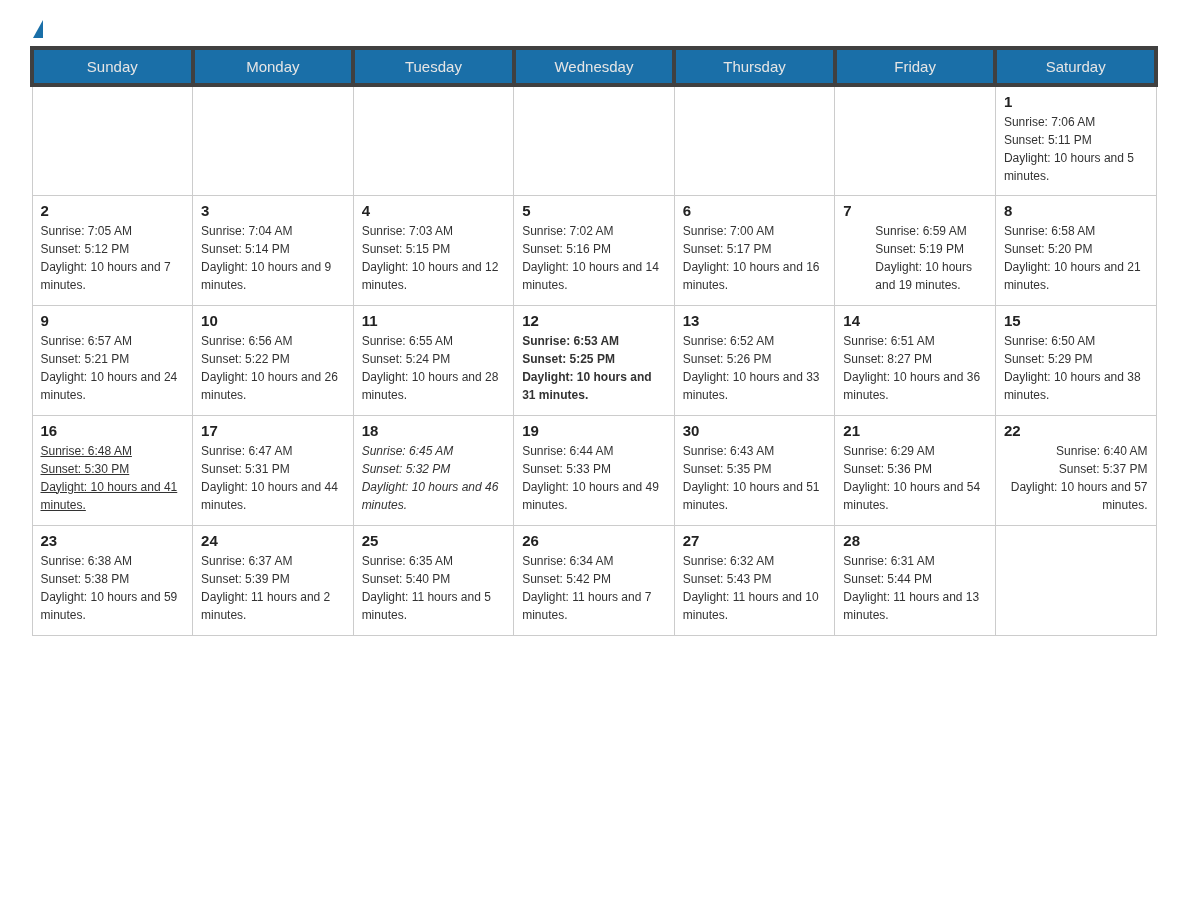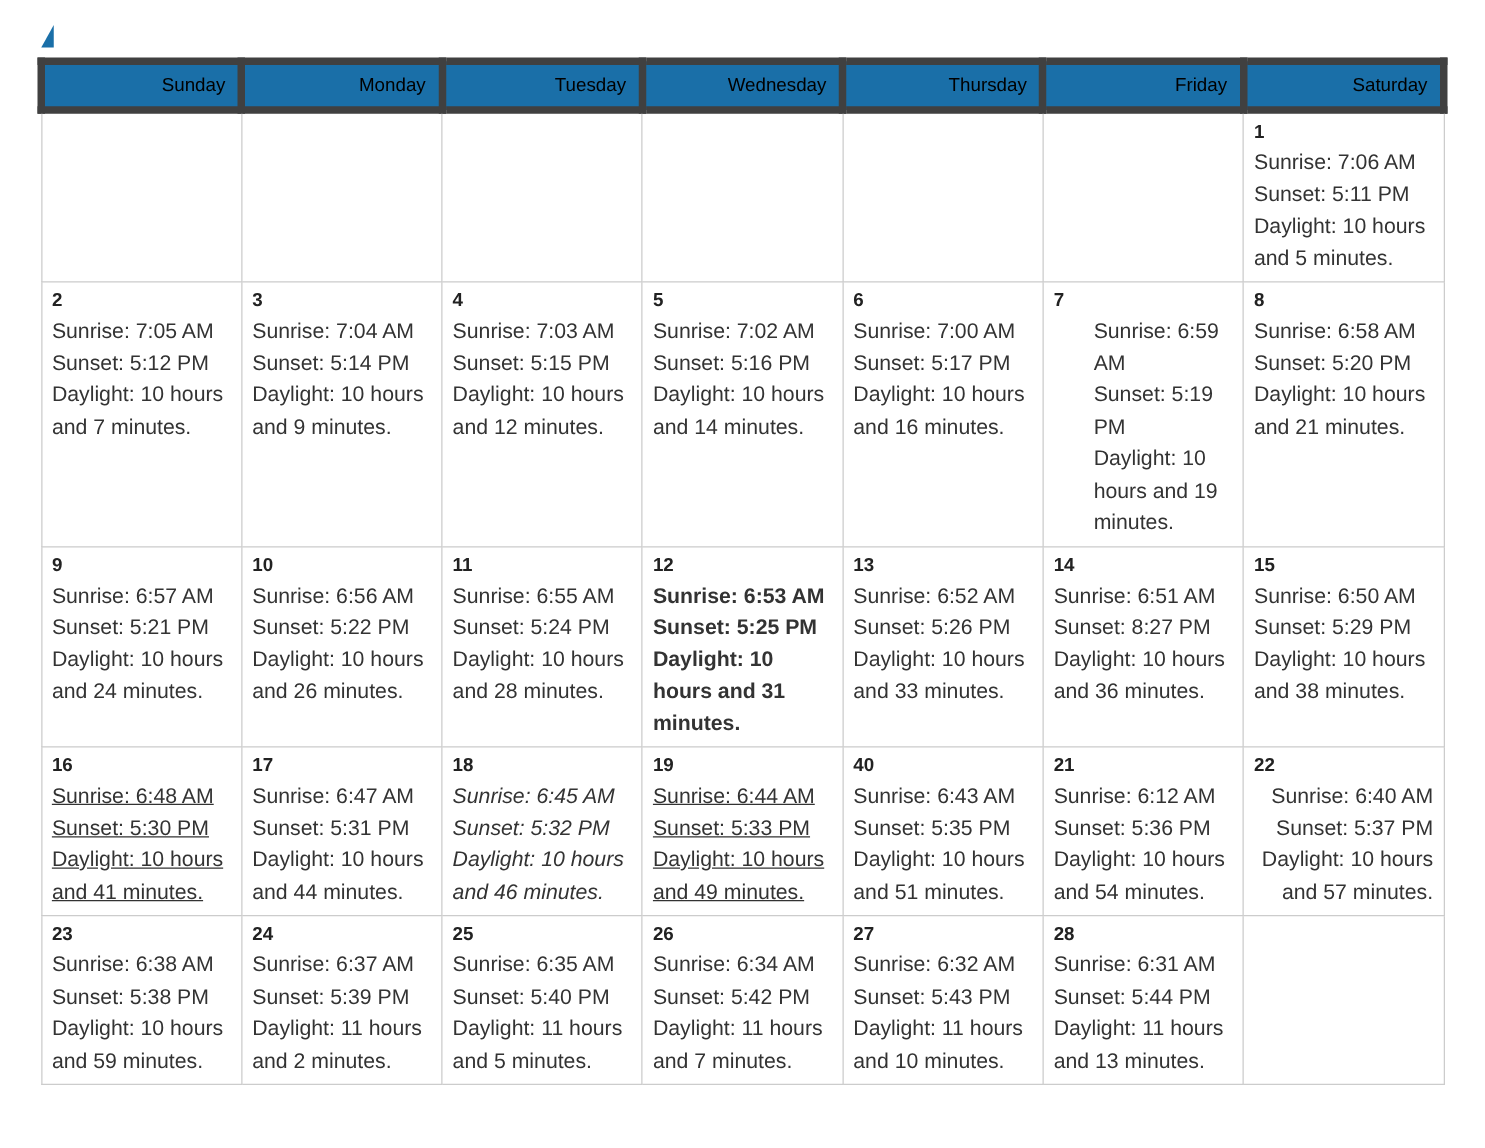--- a/index.html
+++ b/index.html
@@ -58,43 +58,43 @@
       color: #555;
       margin-top: 4px;
     }
     .calendar {
       width: 100%;
       border-collapse: collapse;
       margin-top: 10px;
     }
     .calendar th {
       background-color: #1a6fa8;
-      color: #000000;
+      color: #e5e5e5;
       font-size: 15px;
       font-weight: normal;
       padding: 8px 10px;
-      text-align: right;
-      border: 6px solid #404040;
+      text-align: center;
+      border: 4px solid #404040;
     }
     .calendar td {
       border: 1px solid #ccc;
       vertical-align: top;
       padding: 6px 8px;
       width: 14.28%;
       min-height: 100px;
     }
     .day-number {
       font-size: 15px;
       font-weight: bold;
       color: #222;
       display: block;
       margin-bottom: 3px;
     }
     .day-info {
-      font-size: 17px;
+      font-size: 12px;
       color: #333;
       line-height: 1.5;
     }
     .empty-cell {
       background: #fff;
     }
     tr.week-row td {
       height: 110px;
     }
   </style>
@@ -244,33 +244,33 @@
 Daylight: 10 hours and 44 minutes.</div>
         </td>
         <td>
           <span class="day-number">18</span>
           <div class="day-info" style="white-space: pre-line; font-style: italic;">Sunrise: 6:45 AM
 Sunset: 5:32 PM
 Daylight: 10 hours and 46 minutes.</div>
         </td>
         <td>
           <span class="day-number">19</span>
-          <div class="day-info" style="white-space: pre-line; text-decoration: underline;">Sunrise: 6:44 AM
+          <div class="day-info" style="white-space: pre-line;">Sunrise: 6:44 AM
 Sunset: 5:33 PM
 Daylight: 10 hours and 49 minutes.</div>
         </td>
         <td>
-          <span class="day-number">40</span>
+          <span class="day-number">30</span>
           <div class="day-info" style="white-space: pre-line;">Sunrise: 6:43 AM
 Sunset: 5:35 PM
 Daylight: 10 hours and 51 minutes.</div>
         </td>
         <td>
           <span class="day-number">21</span>
-          <div class="day-info" style="white-space: pre-line;">Sunrise: 6:12 AM
+          <div class="day-info" style="white-space: pre-line;">Sunrise: 6:29 AM
 Sunset: 5:36 PM
 Daylight: 10 hours and 54 minutes.</div>
         </td>
         <td>
           <span class="day-number">22</span>
           <div class="day-info" style="white-space: pre-line; text-align: right;">Sunrise: 6:40 AM
 Sunset: 5:37 PM
 Daylight: 10 hours and 57 minutes.</div>
         </td>
       </tr>

